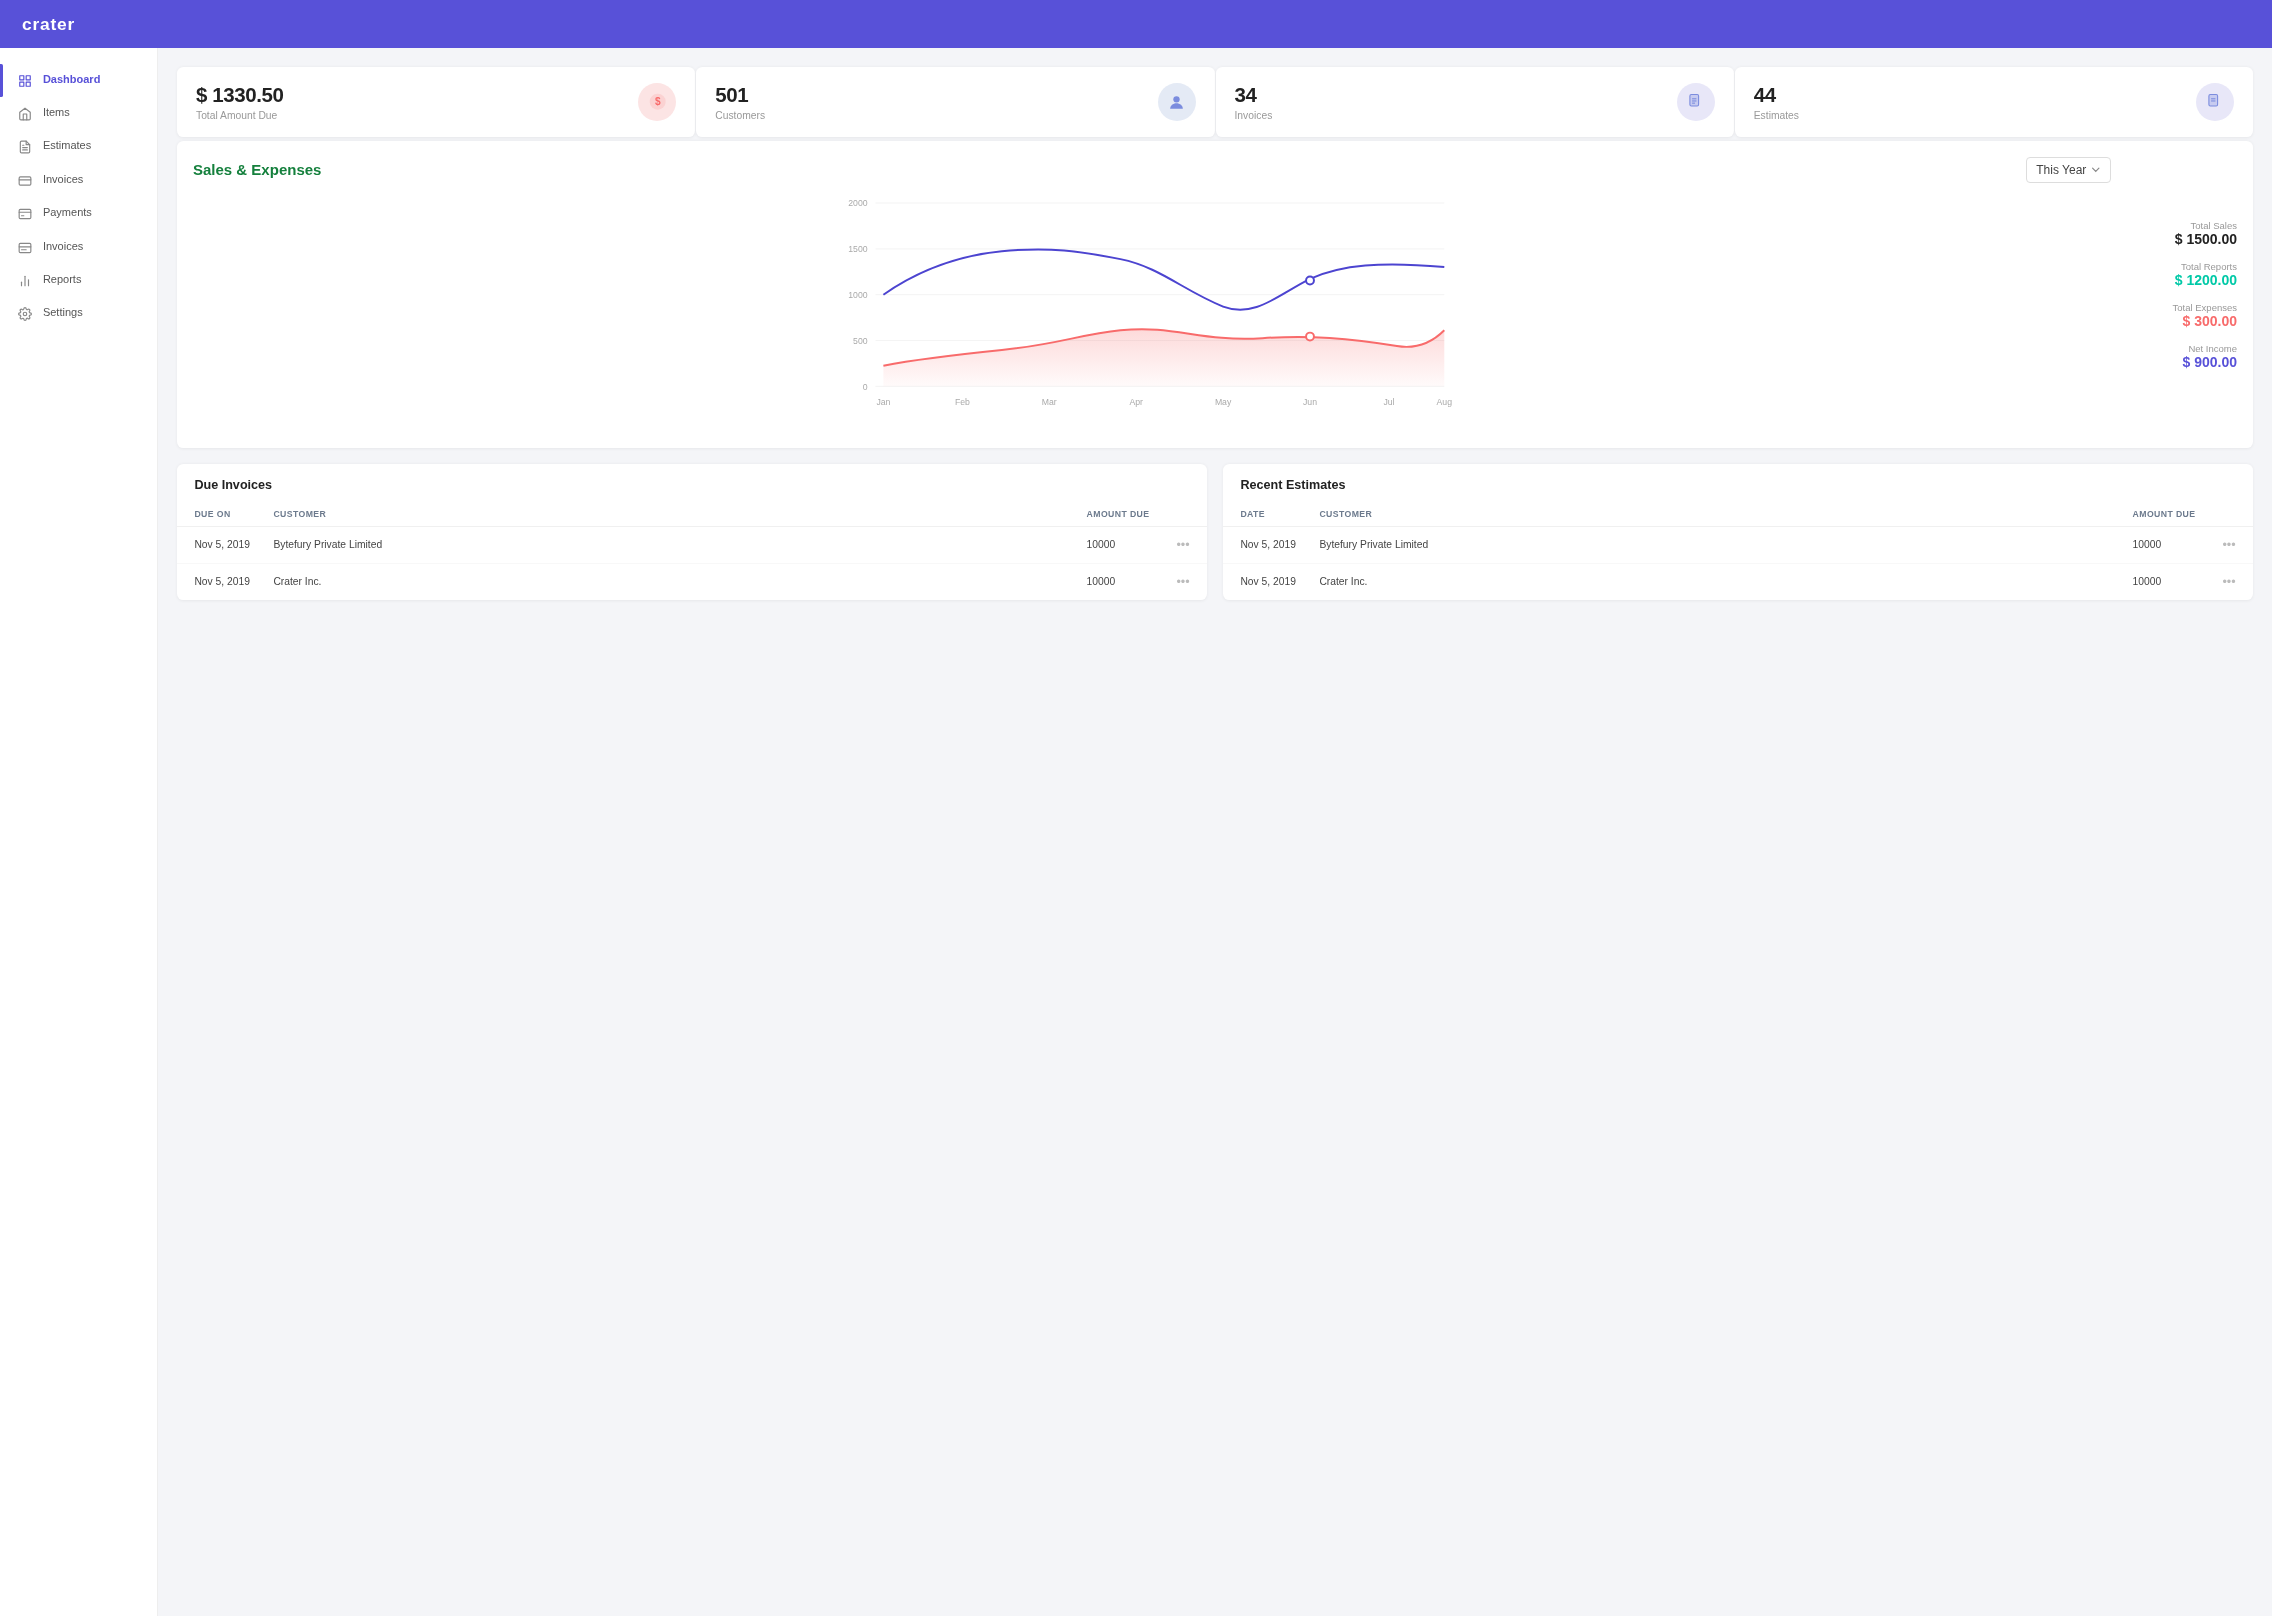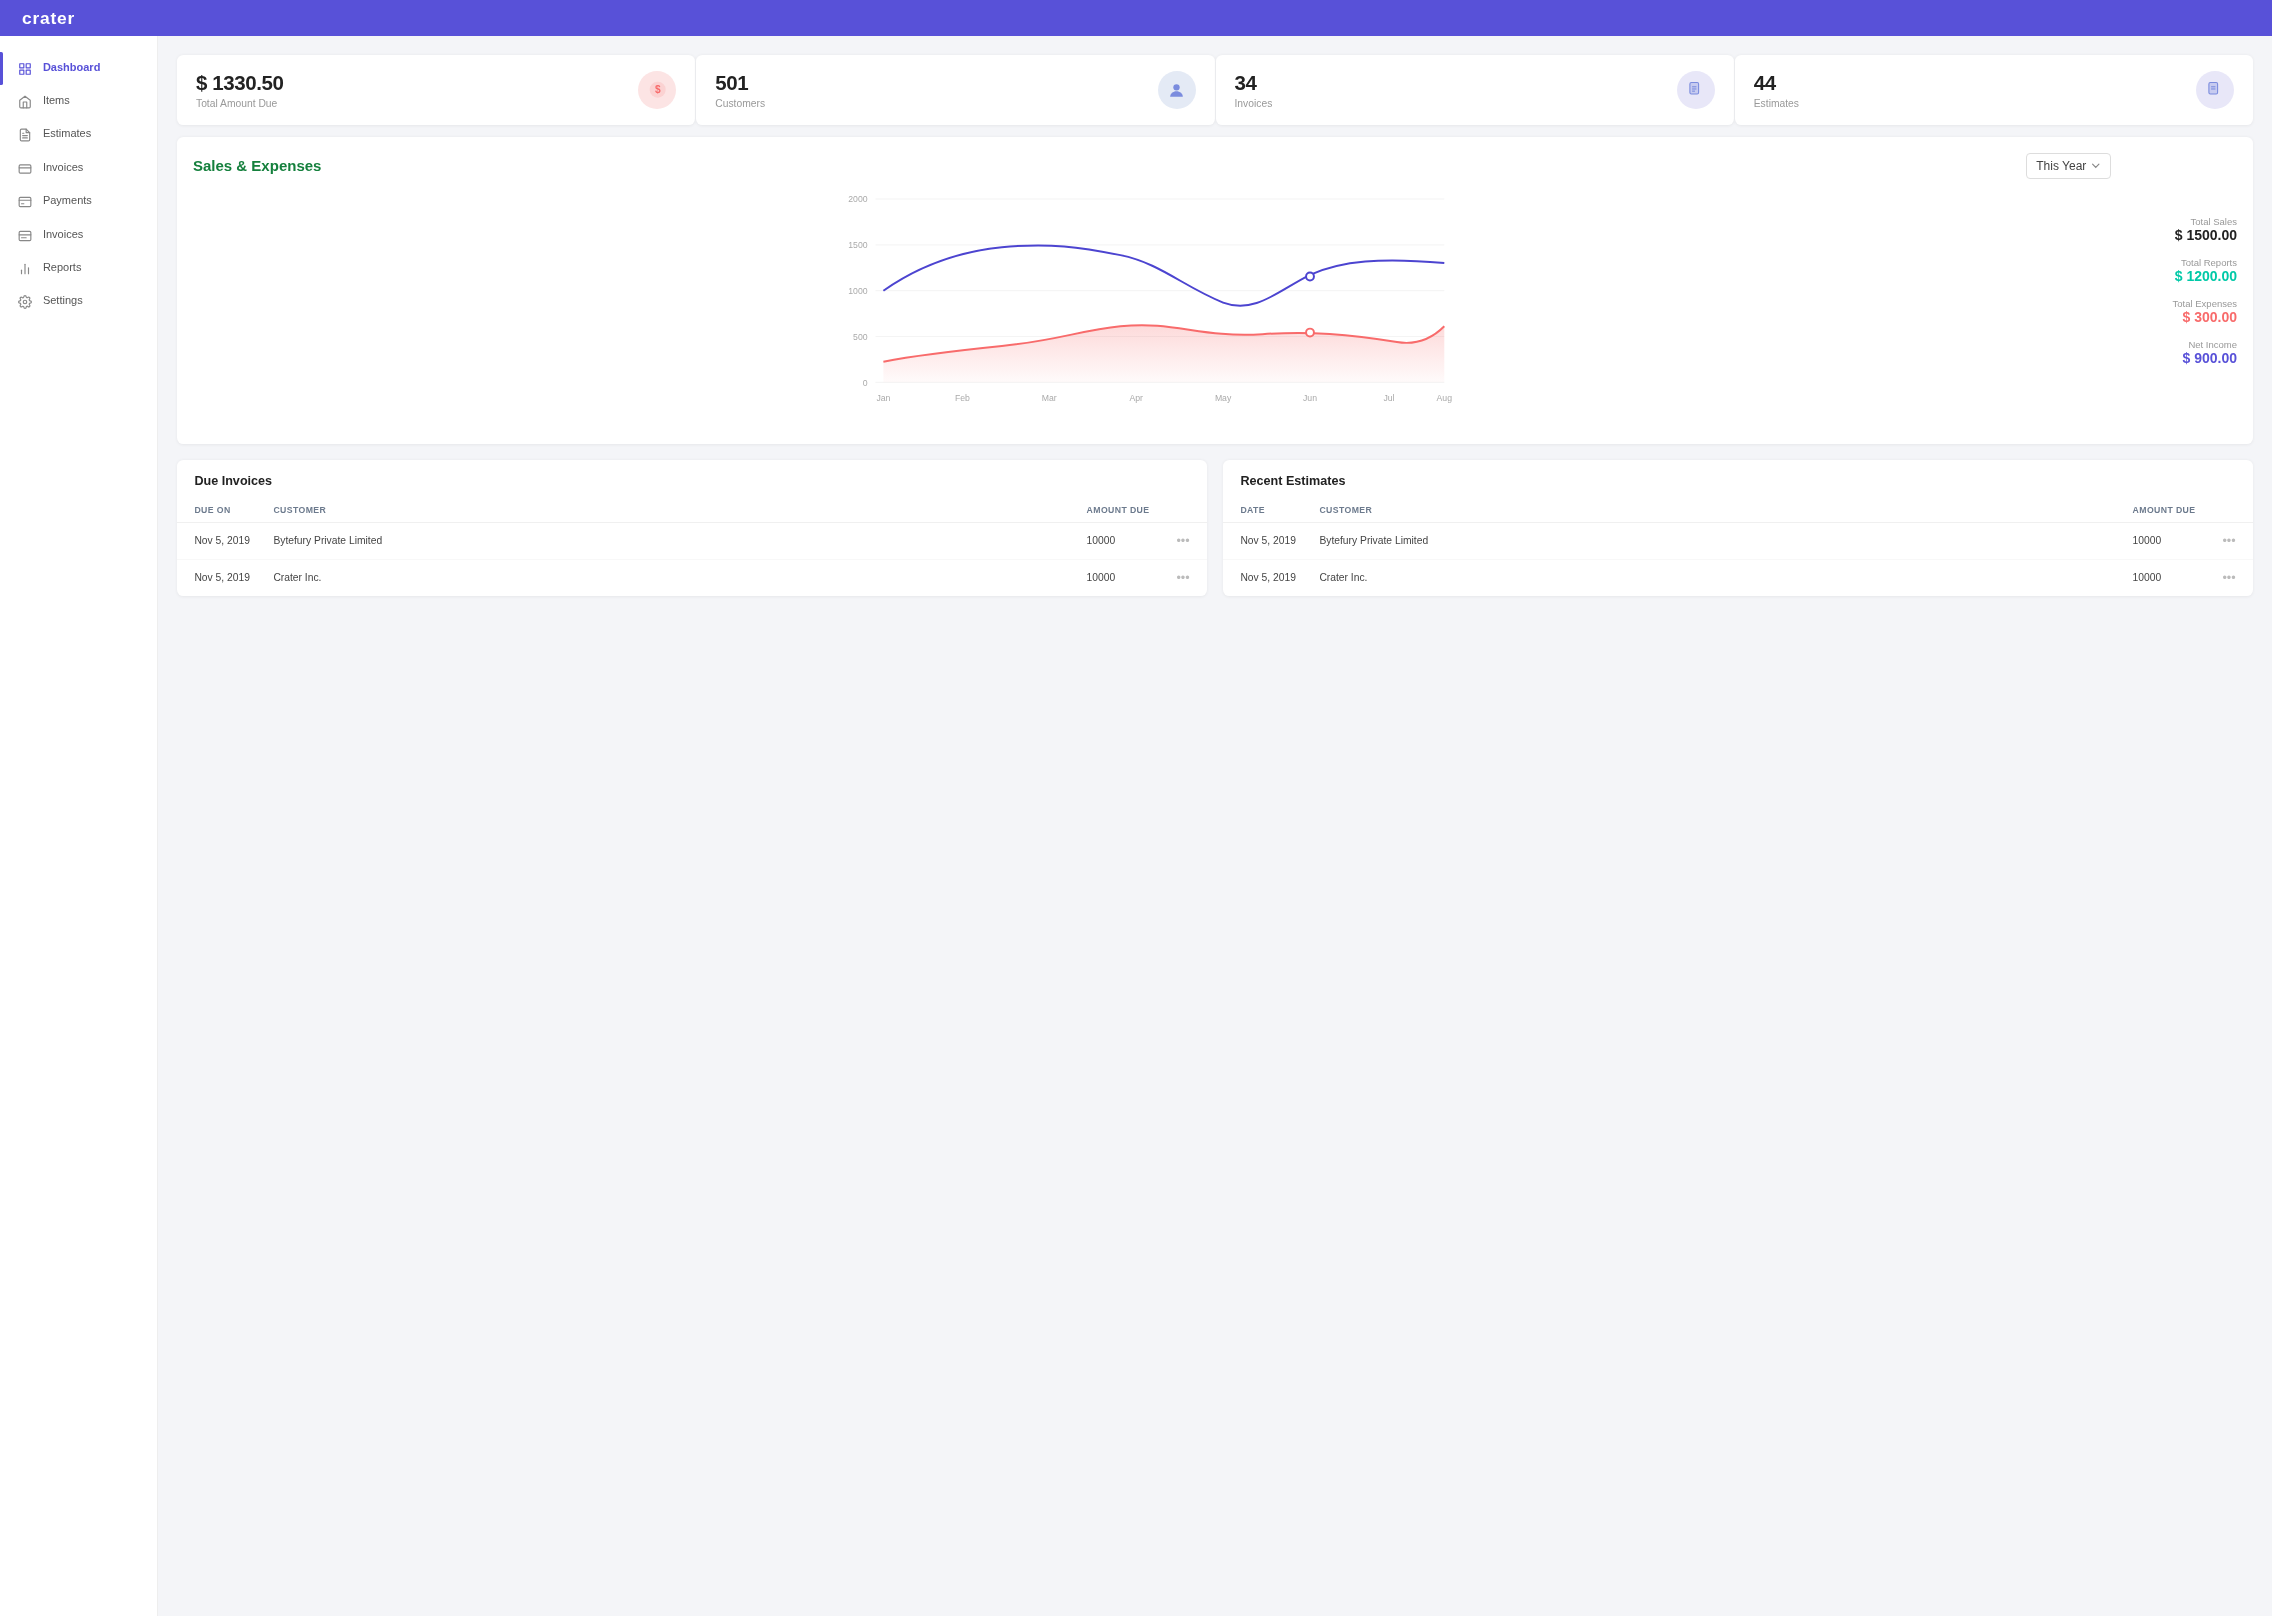--- a/index.html
+++ b/index.html
@@ -2,21 +2,21 @@
 <html style="font-size:12.6px"><head>
   <meta charset="utf-8">
   <style>
     * { box-sizing: border-box; margin: 0; padding: 0; }
     body { font-family: -apple-system, BlinkMacSystemFont, 'Segoe UI', sans-serif; background: #f4f5f8; display: flex; flex-direction: column; height: 100vh; overflow: hidden; }
 
     
     .topbar {
       background: #5851d8;
       padding: 0 22px;
-      height: 36px;
+      height: 48px;
       display: flex;
       align-items: center;
       flex-shrink: 0;
     }
     .topbar-logo {
       color: white;
       font-size: 17.4px;
       font-weight: 700;
       letter-spacing: 0.8px;
     }
@@ -76,21 +76,21 @@
       flex: 1;
       overflow-y: auto;
       padding: 19px;
     }
 
     
     .stats-row {
       display: grid;
       grid-template-columns: repeat(4, 1fr);
       gap: 1px;
-      margin-bottom: 12px;
+      margin-bottom: 4px;
     }
     .stat-card {
       background: white;
       border-radius: 6.3px;
       padding: 16px 19px;
       display: flex;
       align-items: center;
       justify-content: space-between;
       box-shadow: 0 0.8px 3.2px rgba(0,0,0,0.06);
     }

